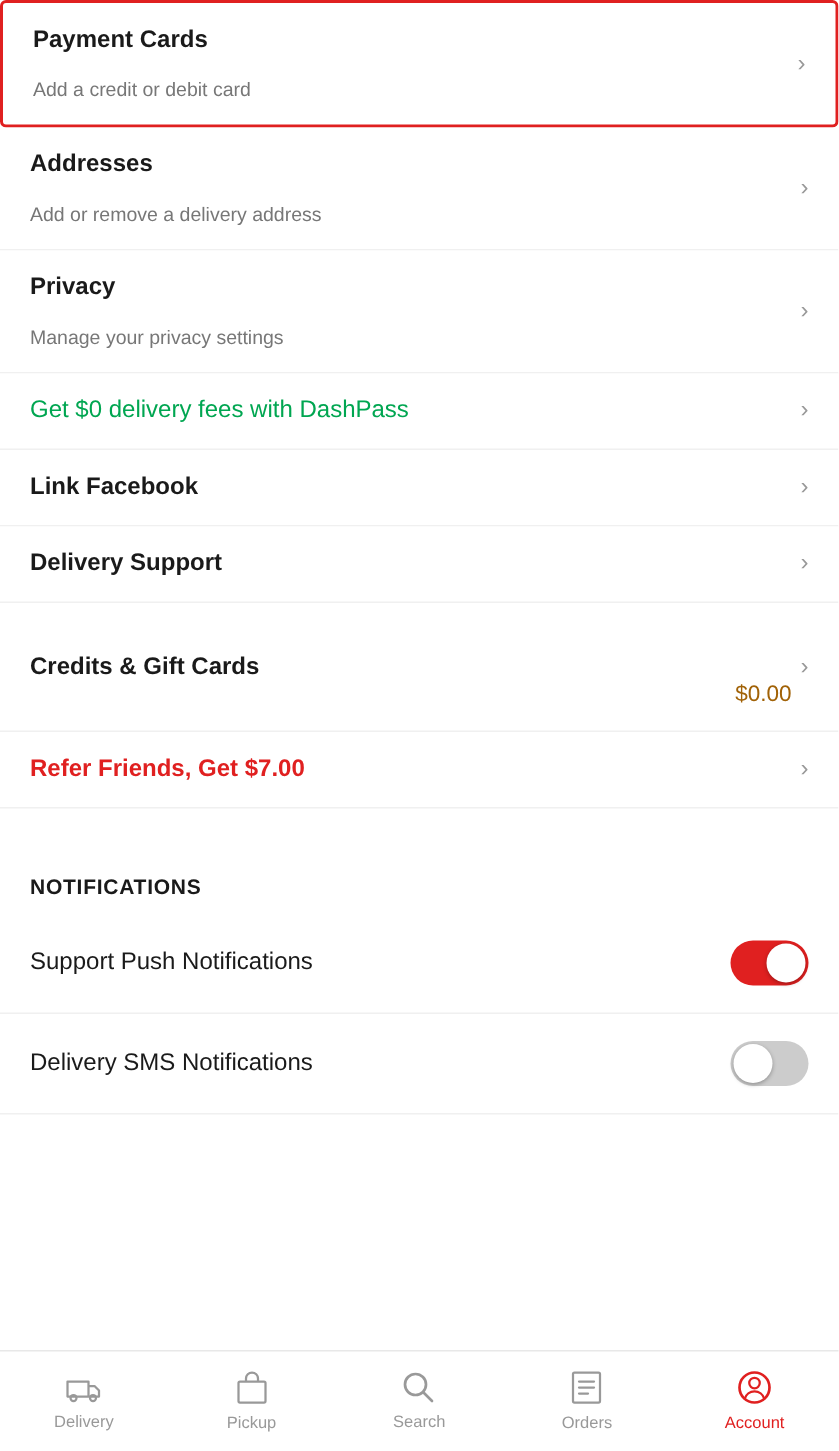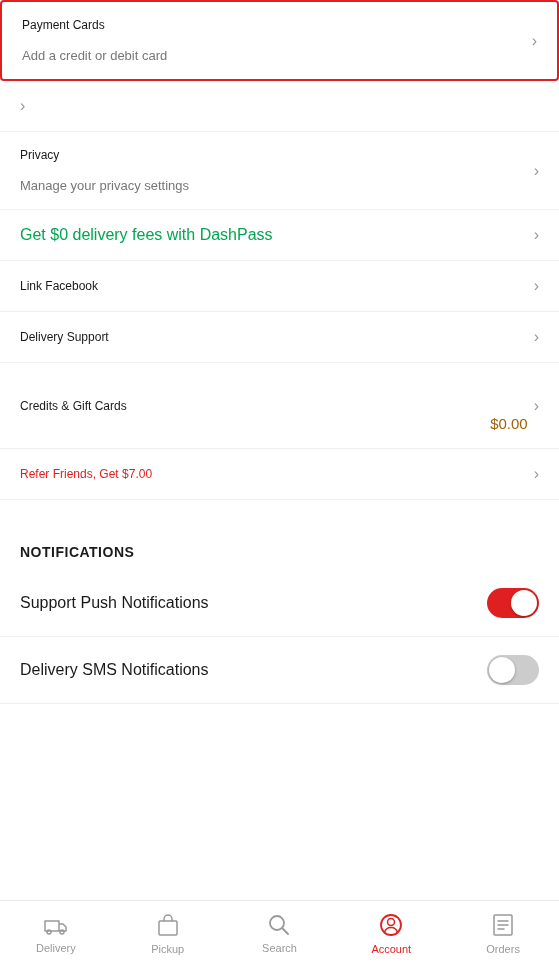--- a/index.html
+++ b/index.html
@@ -31,22 +31,22 @@
       border-radius: 4px;
       margin: 0;
     }
 
     .menu-item-left {
       display: flex;
       flex-direction: column;
     }
 
     .menu-item-title {
-      font-size: 12px;
-      font-weight: 400;
+      font-size: 16px;
+      font-weight: 700;
       color: #1a1a1a;
     }
 
     .menu-item-subtitle {
       font-size: 13px;
       color: #777;
       margin-top: 16px;
     }
 
     .menu-item-right {
@@ -197,20 +197,24 @@
       <div class="menu-item-left">
         <span class="menu-item-title">Payment Cards</span>
         <span class="menu-item-subtitle">Add a credit or debit card</span>
       </div>
       <div class="menu-item-right">
         <span class="chevron">›</span>
       </div>
     </div>
 
     <div class="menu-item">
+      <div class="menu-item-left">
+        <span class="menu-item-title">Addresses</span>
+        <span class="menu-item-subtitle">Add or remove a delivery address</span>
+      </div>
       <div class="menu-item-right">
         <span class="chevron">›</span>
       </div>
     </div>
 
     <div class="menu-item">
       <div class="menu-item-left">
         <span class="menu-item-title">Privacy</span>
         <span class="menu-item-subtitle">Manage your privacy settings</span>
       </div>
@@ -316,35 +320,35 @@
   <div class="nav-item">
     <span class="nav-icon">
       <svg width="22" height="22" viewBox="0 0 22 22" fill="none" xmlns="http://www.w3.org/2000/svg">
         <circle cx="9" cy="9" r="7" stroke="#999" stroke-width="1.8" fill="none"></circle>
         <line x1="14.5" y1="14.5" x2="20" y2="20" stroke="#999" stroke-width="1.8" stroke-linecap="round"></line>
       </svg>
     </span>
     <span class="nav-label">Search</span>
   </div>
 
-  <div class="nav-item active">
-    <span class="nav-icon">
-      <svg width="24" height="24" viewBox="0 0 24 24" fill="none" xmlns="http://www.w3.org/2000/svg">
-        <circle cx="12" cy="12" r="10" stroke="#e02020" stroke-width="1.8" fill="none"></circle>
-        <circle cx="12" cy="9" r="3.5" stroke="#e02020" stroke-width="1.5" fill="none"></circle>
-        <path d="M5.5 19.5c.8-3 3.5-5 6.5-5s5.7 2 6.5 5" stroke="#e02020" stroke-width="1.5" stroke-linecap="round" fill="none"></path>
-      </svg>
-    </span>
-    <span class="nav-label">Account</span>
-  </div>
-
   <div class="nav-item">
     <span class="nav-icon">
       <svg width="22" height="24" viewBox="0 0 22 24" fill="none" xmlns="http://www.w3.org/2000/svg">
         <rect x="2" y="2" width="18" height="20" rx="1" stroke="#999" stroke-width="1.5" fill="none"></rect>
         <line x1="6" y1="8" x2="16" y2="8" stroke="#999" stroke-width="1.5" stroke-linecap="round"></line>
         <line x1="6" y1="12" x2="16" y2="12" stroke="#999" stroke-width="1.5" stroke-linecap="round"></line>
         <line x1="6" y1="16" x2="12" y2="16" stroke="#999" stroke-width="1.5" stroke-linecap="round"></line>
       </svg>
     </span>
     <span class="nav-label">Orders</span>
   </div>
+
+  <div class="nav-item active">
+    <span class="nav-icon">
+      <svg width="24" height="24" viewBox="0 0 24 24" fill="none" xmlns="http://www.w3.org/2000/svg">
+        <circle cx="12" cy="12" r="10" stroke="#e02020" stroke-width="1.8" fill="none"></circle>
+        <circle cx="12" cy="9" r="3.5" stroke="#e02020" stroke-width="1.5" fill="none"></circle>
+        <path d="M5.5 19.5c.8-3 3.5-5 6.5-5s5.7 2 6.5 5" stroke="#e02020" stroke-width="1.5" stroke-linecap="round" fill="none"></path>
+      </svg>
+    </span>
+    <span class="nav-label">Account</span>
+  </div>
 </nav>
 
 </body></html>

